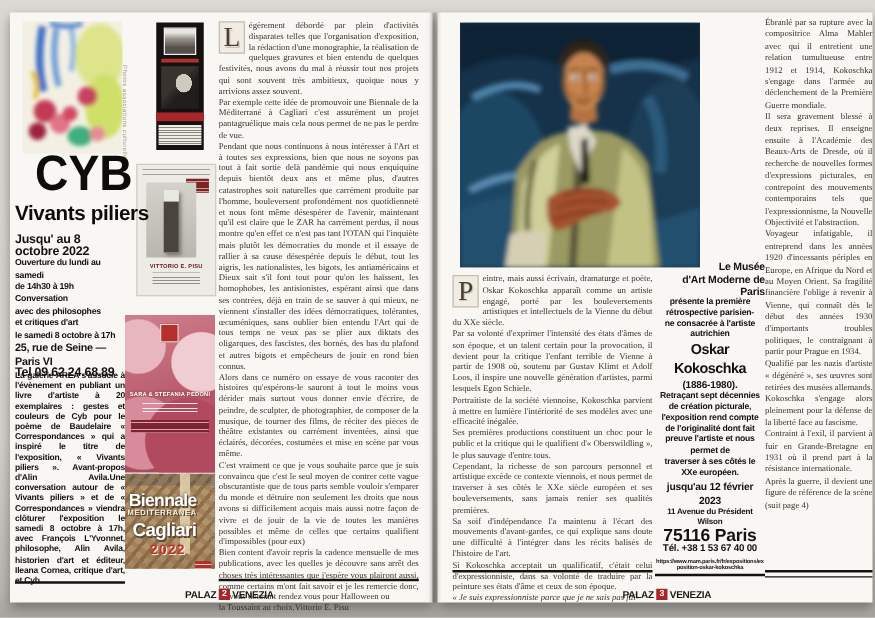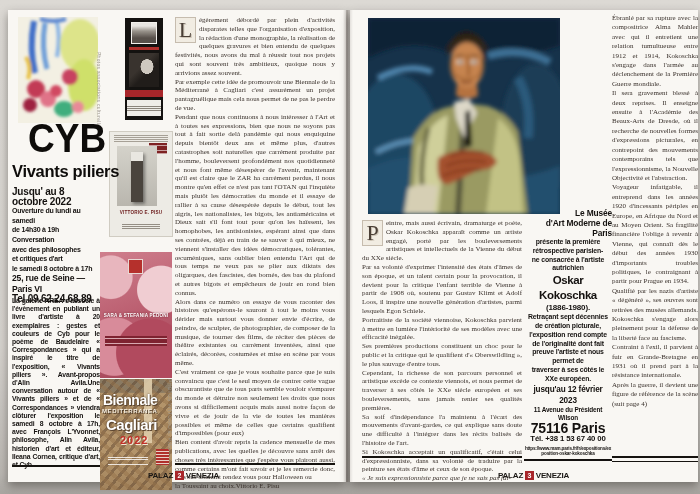--- a/index.html
+++ b/index.html
@@ -60,21 +60,21 @@
      linear-gradient(160deg,#cf7f8d,#b85a6c 55%,#a34456);}
   .pC-square{position:absolute;left:28px;top:7px;width:15px;height:15px;background:#b5302c;
     box-shadow:inset 0 0 0 1px #e8d8d4;}
   .pC-title{position:absolute;left:0;top:61px;width:72px;text-align:center;color:#fff;
     font-family:"Liberation Sans",sans-serif;font-weight:800;font-size:4.6px;letter-spacing:.2px;
     text-shadow:0 0 2px rgba(90,20,30,.8);}
   .pC-lines{position:absolute;left:14px;top:69px;width:44px;height:10px;
     background:repeating-linear-gradient(rgba(255,255,255,0) 0 1.6px,rgba(255,255,255,.85) 1.6px 2.1px);}
   .pC-band{position:absolute;left:5px;top:84px;width:62px;height:10px;background:#7e2230;
     background-image:repeating-linear-gradient(#7e2230 0 2px,#d8a8b0 2px 2.6px);}
-  .posterD{position:absolute;left:92px;top:369px;width:72px;height:111px;overflow:hidden;
+  .posterD{position:absolute;left:92px;top:369px;width:72px;height:76px;overflow:hidden;
     background:
      repeating-linear-gradient(38deg,rgba(150,115,75,.5) 0 4px,rgba(0,0,0,0) 4px 9px),
      repeating-linear-gradient(-50deg,rgba(90,65,45,.45) 0 3px,rgba(0,0,0,0) 3px 8px),
      linear-gradient(#8a7a62 0 12%,#b3946a 13% 70%,#a2835c 100%);}
   .pD-strip{position:absolute;left:44px;top:0;width:8px;height:64px;background:rgba(228,210,176,.85);}
   .pD-w1{position:absolute;left:3px;top:13px;width:69px;color:#fff;
     font-family:"Liberation Sans",sans-serif;font-weight:800;font-size:14px;letter-spacing:-.5px;
     text-shadow:1px 1px 0 #5c4630,0 0 2px #3c2e1e;}
   .pD-w2{position:absolute;left:2px;top:29px;width:70px;color:#f4eee2;
     font-family:"Liberation Sans",sans-serif;font-weight:700;font-size:6px;letter-spacing:.6px;

